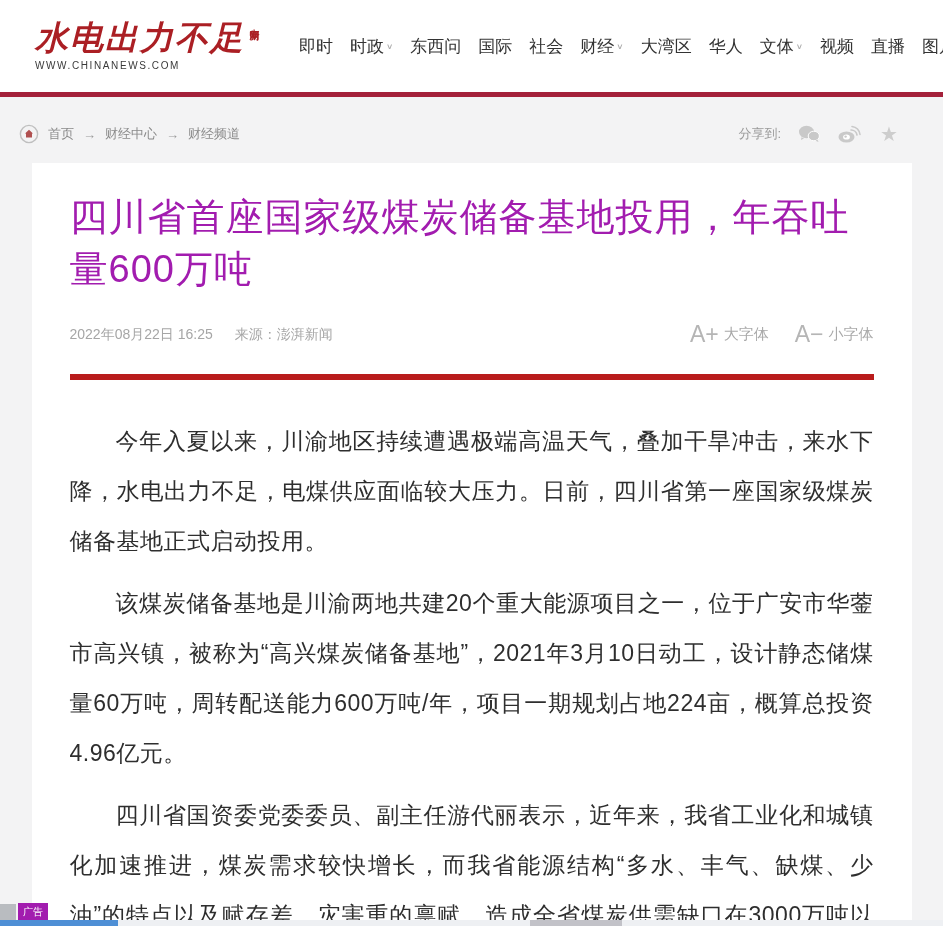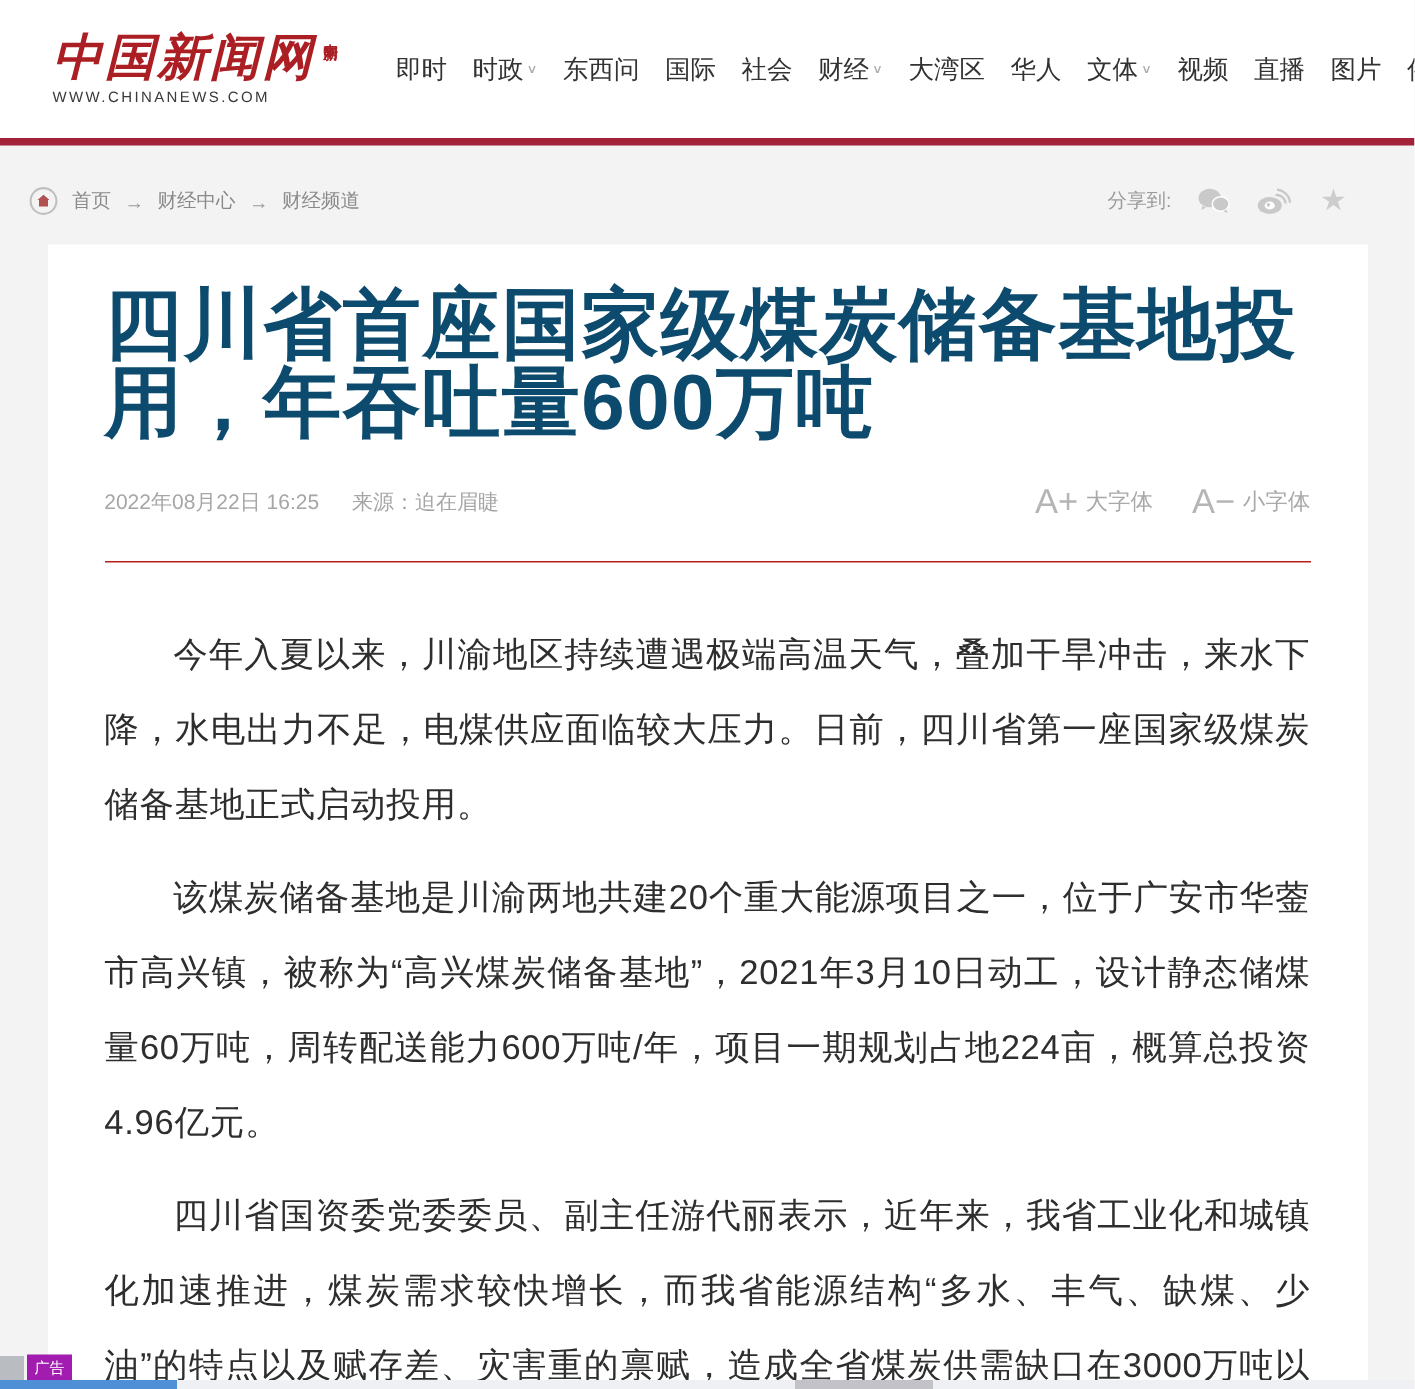--- a/index.html
+++ b/index.html
@@ -50,27 +50,27 @@
   .share{ display:flex; align-items:center; gap:16px; color:#9a9a9a; font-size:13px; }
   .share-icon{ width:24px; height:22px; display:inline-flex; align-items:center; justify-content:center; cursor:pointer; }
   .star-glyph{ font-size:20px; color:#cdcdcd; line-height:1; }
 
   
   .article-card{
     width:880px; margin:0 auto; background:#fff;
     padding:28px 38px 60px 38px; min-height:760px;
   }
   .article-title{
-    font-size:52px; line-height:52px; font-weight:bold; color:#0c4a6e;
+    font-size:38px; line-height:52px; font-weight:normal; color:#a21caf;
     letter-spacing:1px; margin-bottom:28px;
   }
   .meta-row{
     display:flex; justify-content:space-between; align-items:center;
     font-size:14px; color:#a6a6a6; padding-bottom:28px;
-    border-bottom:1px solid #b91c1c;
+    border-bottom:6px solid #b91c1c;
   }
   .meta-left{ display:flex; gap:22px; }
   .font-controls{ display:flex; gap:26px; align-items:center; }
   .font-btn{ display:inline-flex; align-items:center; gap:5px; color:#a6a6a6; cursor:pointer; }
   .big-a{ font-size:23px; color:#b5b5b5; line-height:1; }
   .font-btn-label{ font-size:15px; color:#a9a9a9; }
 
   .article-body{ margin-top:36px; }
   .article-body p{
     font-size:23px; line-height:50px; color:#2e2e2e;
@@ -91,21 +91,21 @@
   }
   .bottom-bar .blue-thumb{ position:absolute; left:0; top:0; width:118px; height:6px; background:#4e8fd5; }
   .bottom-bar .gray-thumb{ position:absolute; left:530px; top:0; width:92px; height:6px; background:#c2c2c8; }
 </style>
 </head>
 <body>
 
 <header class="site-header">
   <div class="logo-block">
     <div class="logo-row">
-      <span class="logo-main">中国新闻网</span>
+      <span class="logo-main">水电出力不足</span>
       <span class="logo-sub">中新网</span>
     </div>
     <span class="logo-url">WWW.CHINANEWS.COM</span>
   </div>
   <div class="header-divider"></div>
   <nav class="main-nav">
     <a class="nav-item">
         <span>即时</span>
       </a>
     <a class="nav-item">
@@ -190,21 +190,21 @@
       </span>
   </div>
 </div>
 
 <main class="article-card">
   <h1 class="article-title">四川省首座国家级煤炭储备基地投用，年吞吐量600万吨</h1>
 
   <div class="meta-row">
     <div class="meta-left">
       <span>2022年08月22日 16:25</span>
-      <span>来源：迫在眉睫</span>
+      <span>来源：澎湃新闻</span>
     </div>
     <div class="font-controls">
       <span class="font-btn">
         <span class="big-a">A+</span>
         <span class="font-btn-label">大字体</span>
       </span>
       <span class="font-btn">
         <span class="big-a">A−</span>
         <span class="font-btn-label">小字体</span>
       </span>

